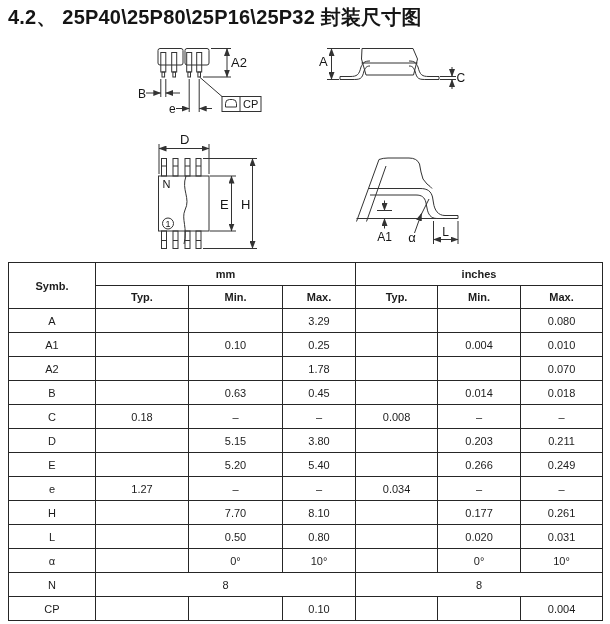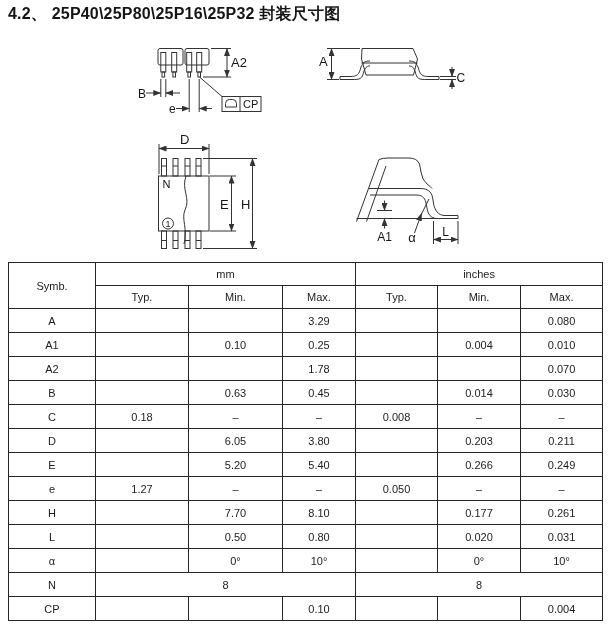--- a/index.html
+++ b/index.html
@@ -3,39 +3,39 @@
 <meta charset="utf-8">
 <style>
   html,body { margin:0; padding:0; }
   body {
     width:610px; height:624px; background:#ffffff; position:relative;
     font-family:"Liberation Sans", sans-serif; color:#111;
     -webkit-font-smoothing:antialiased;
   }
   .title {
     position:absolute; left:8px; top:4px;
-    font-size:16px; font-weight:bold; color:#151515; letter-spacing:.2px;
+    font-size:20px; font-weight:bold; color:#151515; letter-spacing:.2px;
     white-space:pre;
   }
   #diagrams { position:absolute; left:0; top:0; }
   #diagrams .ln   { stroke:#333; stroke-width:1; fill:none; }
   #diagrams text  { fill:#161616; }
   .f13 { font-size:13px; }
   .f12 { font-size:12px; }
   .f11 { font-size:11px; }
   .f9  { font-size:9px; }
   .dim-table {
     position:absolute; left:8px; top:262px; width:594px;
     border-collapse:collapse; table-layout:fixed;
   }
   .dim-table th, .dim-table td {
     border:1px solid #262626; text-align:center; vertical-align:middle;
     padding:0; font-size:11px; color:#1c1c1c; overflow:hidden;
   }
-  .dim-table th { font-weight:normal; height:22px; }
+  .dim-table th { font-weight:bold; height:22px; }
   .dim-table td { height:23px; font-weight:normal; }
 </style>
 </head>
 <body>
 
 <div class="title">4.2、 25P40\25P80\25P16\25P32 封装尺寸图</div>
 
 <svg id="diagrams" width="610" height="258" viewBox="0 0 610 258" xmlns="http://www.w3.org/2000/svg">
   <defs>
     <marker id="arr" markerWidth="8" markerHeight="6" refX="7.5" refY="3" orient="auto-start-reverse" markerUnits="userSpaceOnUse">
@@ -234,55 +234,55 @@
       <td></td>
       <td>0.070</td>
     </tr>
     <tr>
       <td>B</td>
       <td></td>
       <td>0.63</td>
       <td>0.45</td>
       <td></td>
       <td>0.014</td>
-      <td>0.030</td>
+      <td>0.018</td>
     </tr>
     <tr>
       <td>C</td>
       <td>0.18</td>
       <td>–</td>
       <td>–</td>
       <td>0.008</td>
       <td>–</td>
       <td>–</td>
     </tr>
     <tr>
       <td>D</td>
       <td></td>
-      <td>6.05</td>
+      <td>5.15</td>
       <td>3.80</td>
       <td></td>
       <td>0.203</td>
       <td>0.211</td>
     </tr>
     <tr>
       <td>E</td>
       <td></td>
       <td>5.20</td>
       <td>5.40</td>
       <td></td>
       <td>0.266</td>
       <td>0.249</td>
     </tr>
     <tr>
       <td>e</td>
       <td>1.27</td>
       <td>–</td>
       <td>–</td>
-      <td>0.050</td>
+      <td>0.034</td>
       <td>–</td>
       <td>–</td>
     </tr>
     <tr>
       <td>H</td>
       <td></td>
       <td>7.70</td>
       <td>8.10</td>
       <td></td>
       <td>0.177</td>

